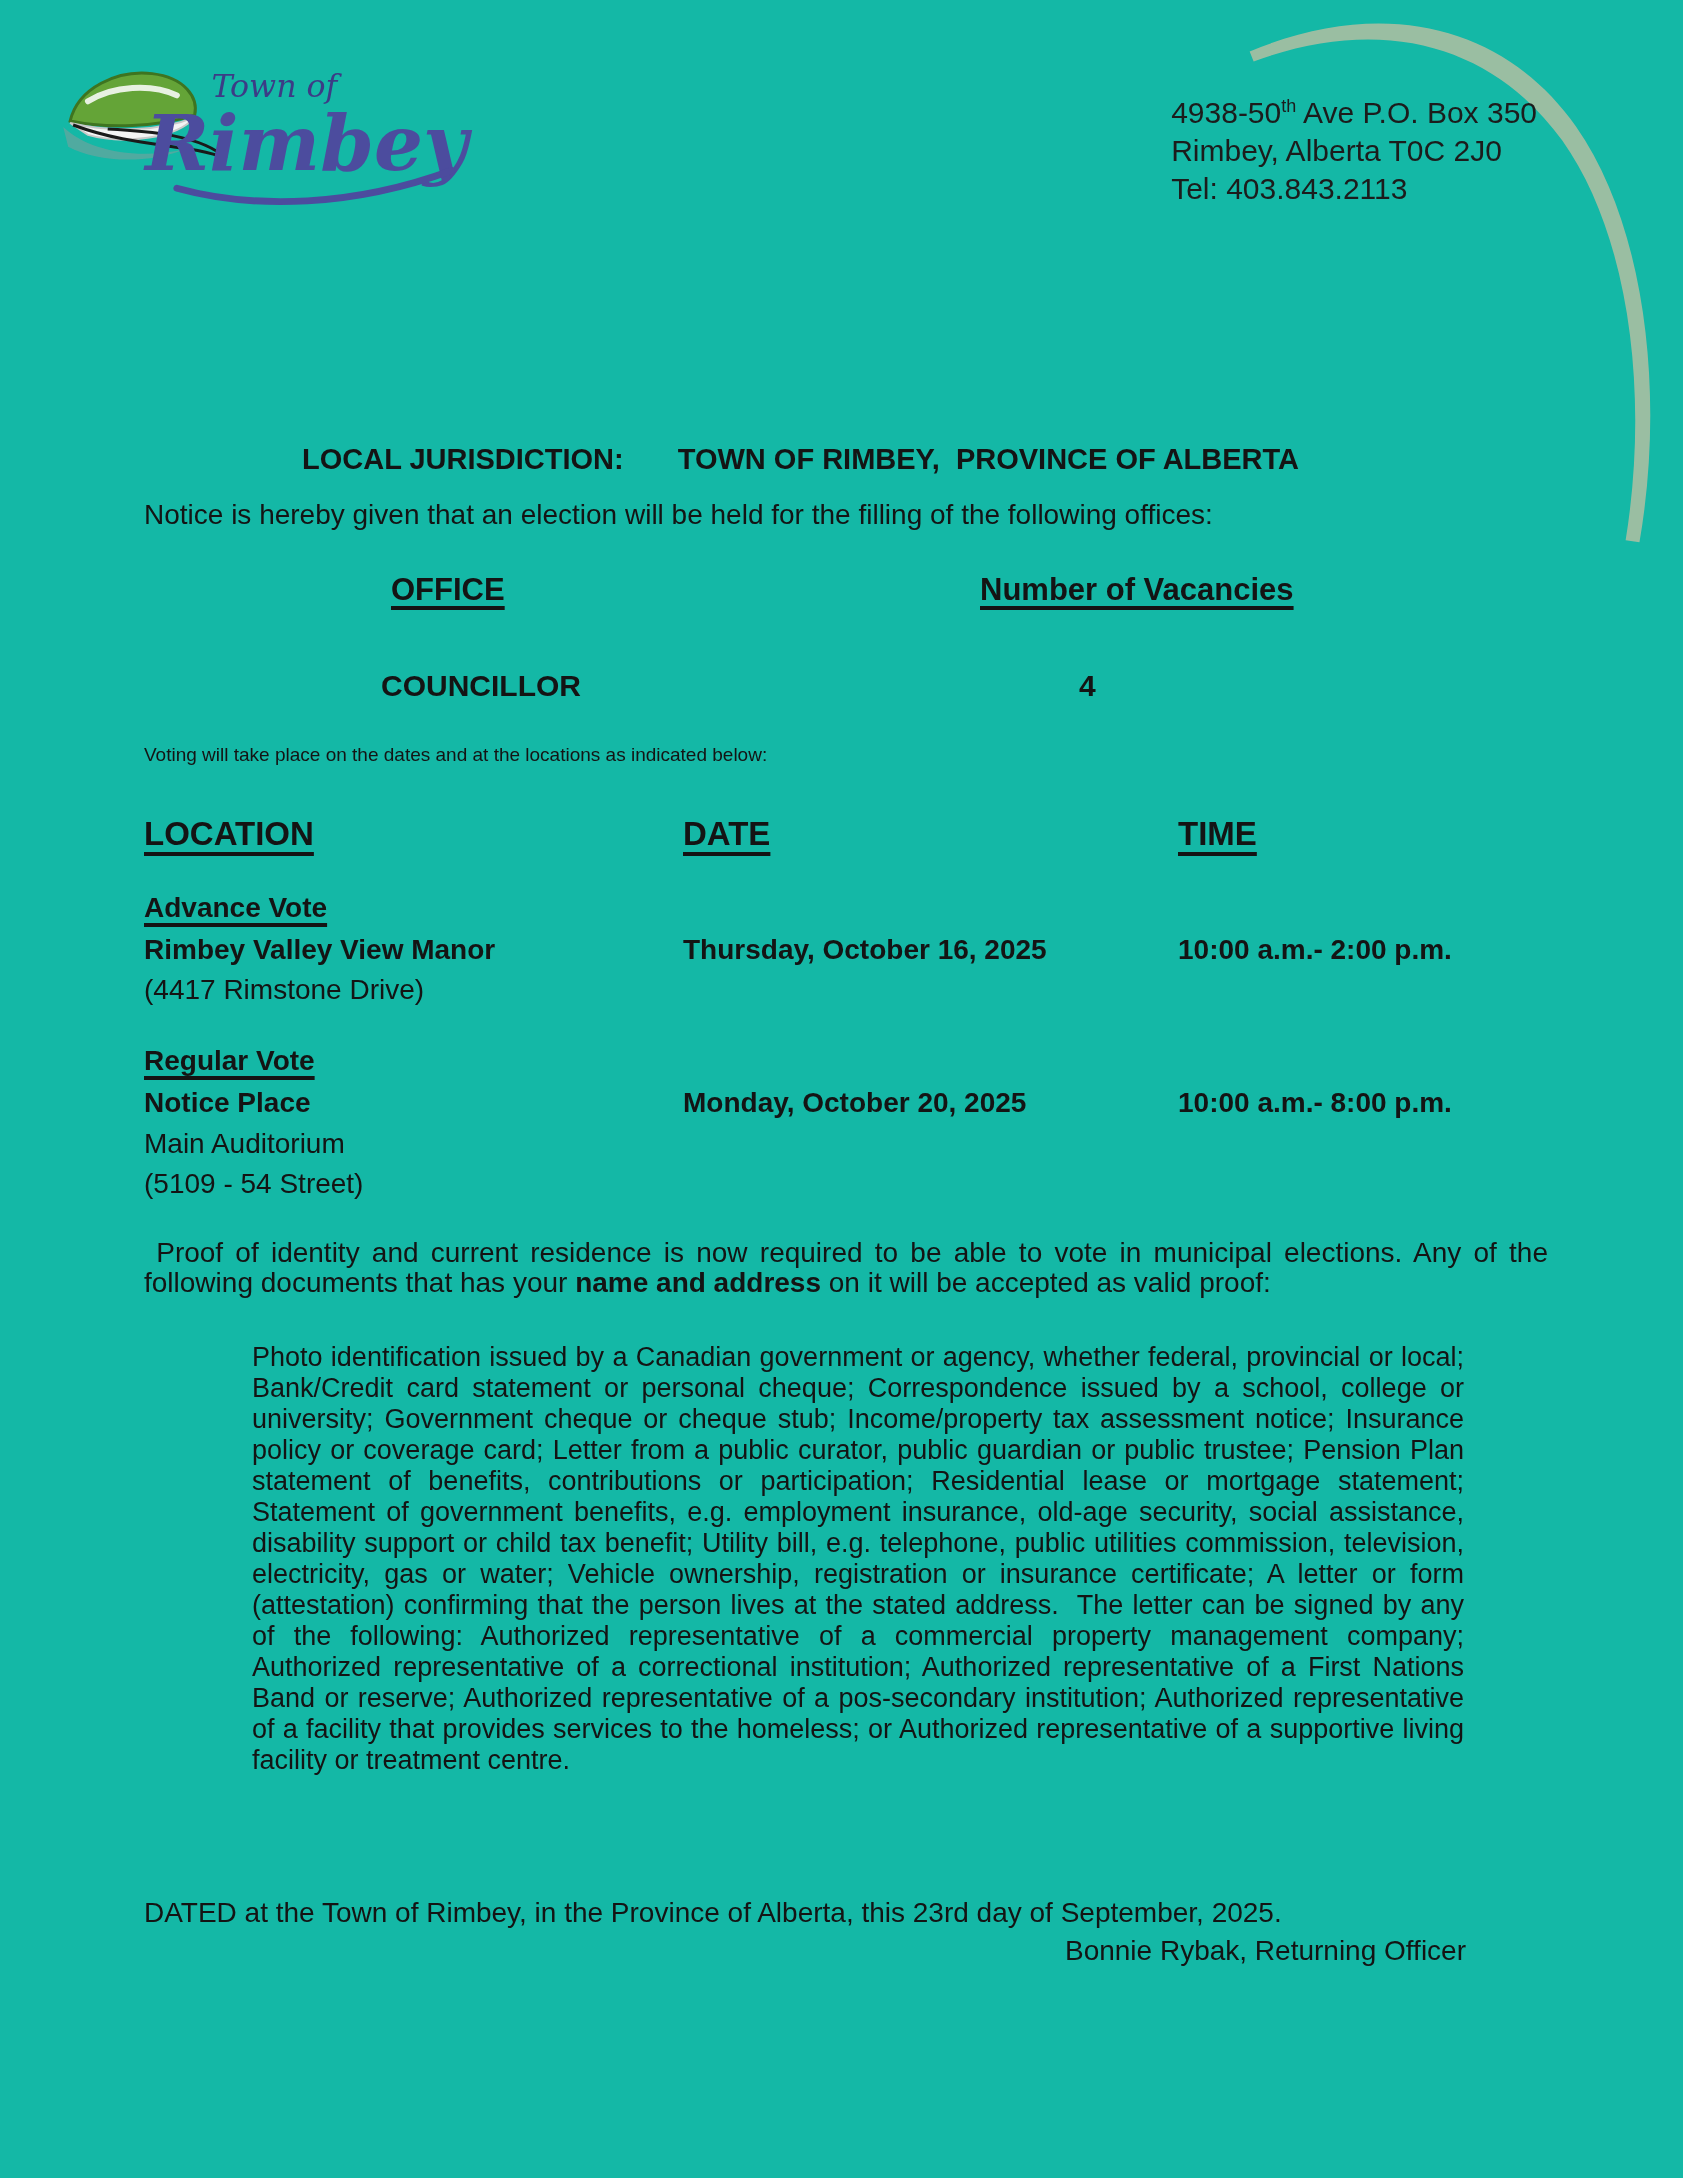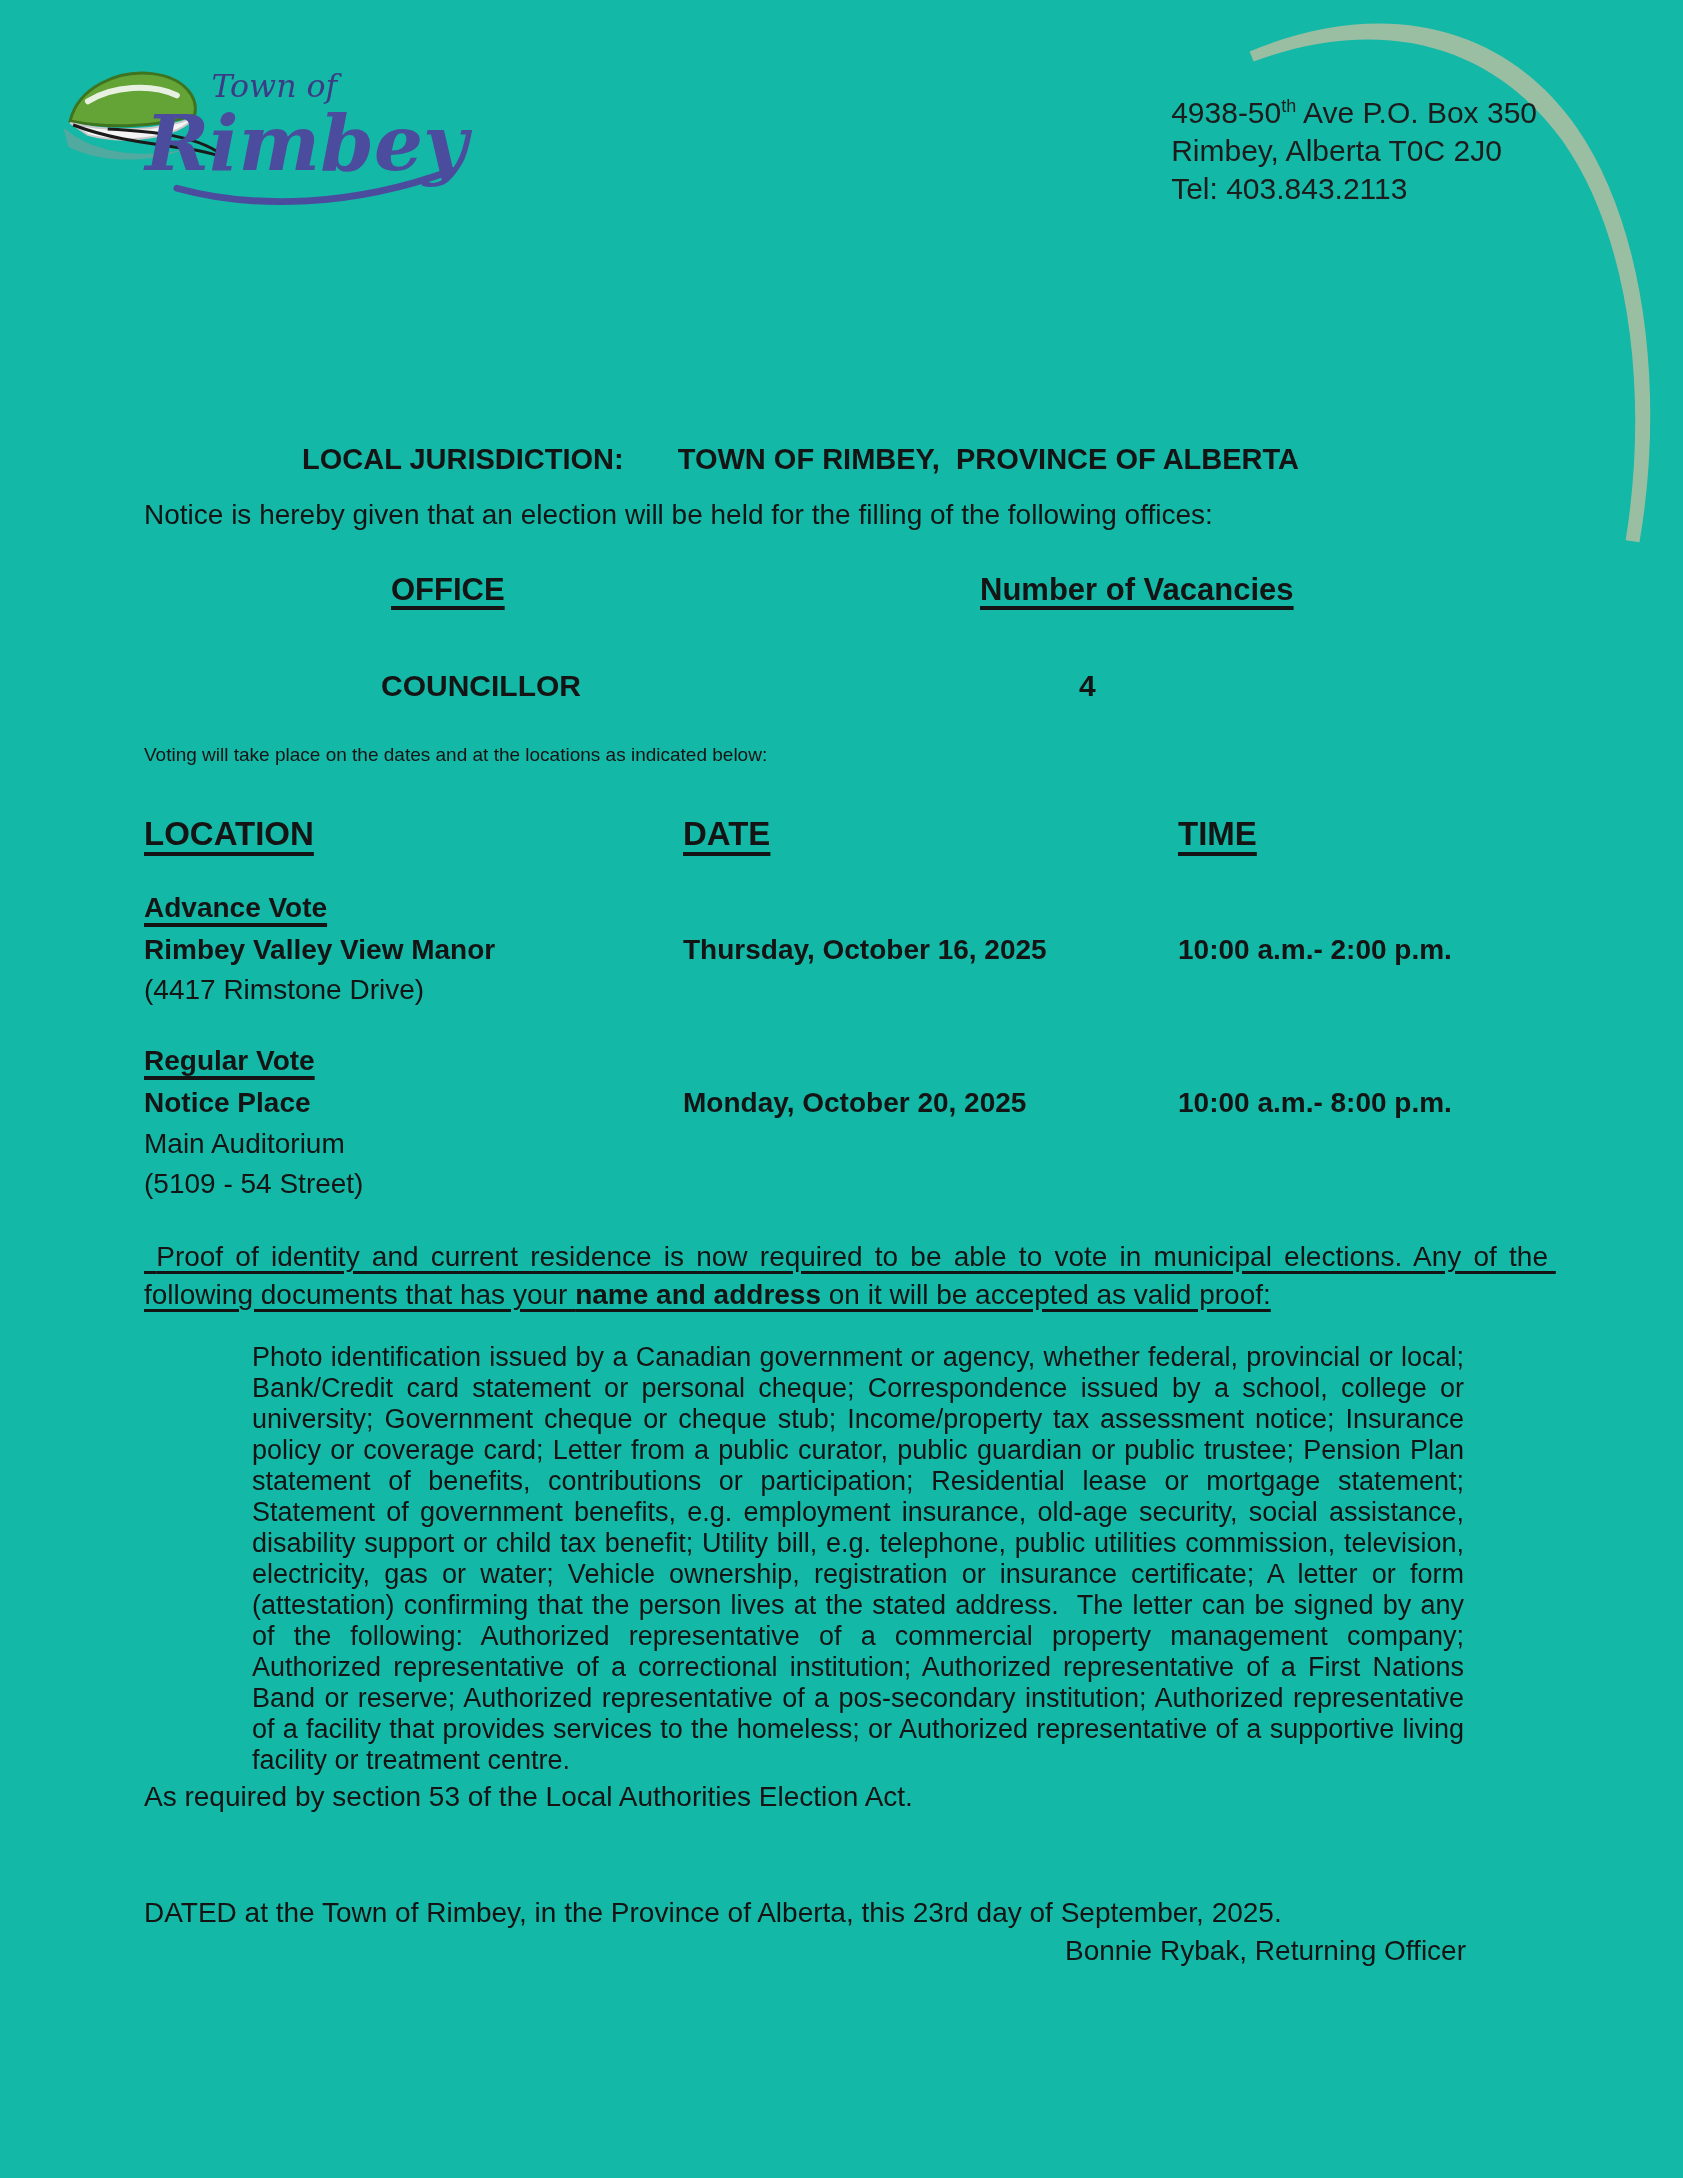--- a/index.html
+++ b/index.html
@@ -51,22 +51,22 @@
   .loc-headers span{text-decoration:underline;text-decoration-thickness:4px;text-underline-offset:7px;}
   .col1{position:absolute;left:144px;}
   .col2{position:absolute;left:683px;}
   .col3{position:absolute;left:1178px;}
   .loc-row{position:absolute;left:0;width:1683px;font-size:28px;}
   .sect-label{font-weight:bold;text-decoration:underline;text-decoration-thickness:4px;text-underline-offset:6px;}
   .bold{font-weight:bold;}
   
   .proof{
     position:absolute;left:144px;top:1238px;width:1404px;
-    font-size:28px;line-height:38px;text-align:justify;
-    text-decoration:underline;text-decoration-thickness:3px;text-underline-offset:5px;
+    font-size:28px;line-height:30px;text-align:justify;
+    text-decoration-thickness:3px;text-underline-offset:5px;
     white-space:pre-wrap;margin:0;
   }
   .docs{
     position:absolute;left:252px;top:1342px;width:1212px;
     font-size:27px;line-height:31px;text-align:justify;
     white-space:pre-wrap;margin:0;
   }
   .as-required{position:absolute;left:144px;top:1781px;font-size:28px;}
   .dated{position:absolute;left:144px;top:1897px;font-size:28px;}
   .signature{position:absolute;left:144px;top:1935px;width:1322px;text-align:right;font-size:28px;}
@@ -152,18 +152,17 @@
     <span class="col1">Main Auditorium</span>
   </div>
   <div class="loc-row" style="top:1168px;">
     <span class="col1">(5109 - 54 Street)</span>
   </div>
 
   <p class="proof"><span> Proof of identity and current residence is now required to be able to vote in municipal elections. Any of the following documents that has your </span><span class="bold">name and address</span><span> on it will be accepted as valid proof:</span></p>
 
   <p class="docs">Photo identification issued by a Canadian government or agency, whether federal, provincial or local; Bank/Credit card statement or personal cheque; Correspondence issued by a school, college or university; Government cheque or cheque stub; Income/property tax assessment notice; Insurance policy or coverage card; Letter from a public curator, public guardian or public trustee; Pension Plan statement of benefits, contributions or participation; Residential lease or mortgage statement; Statement of government benefits, e.g. employment insurance, old-age security, social assistance, disability support or child tax benefit; Utility bill, e.g. telephone, public utilities commission, television, electricity, gas or water; Vehicle ownership, registration or insurance certificate; A letter or form (attestation) confirming that the person lives at the stated address.  The letter can be signed by any of the following: Authorized representative of a commercial property management company; Authorized representative of a correctional institution; Authorized representative of a First Nations Band or reserve; Authorized representative of a pos-secondary institution; Authorized representative of a facility that provides services to the homeless; or Authorized representative of a supportive living facility or treatment centre.</p>
 
-  <div class="as-required">As required by section 53 of the Local Authorities Election Act.</div>
   <div class="dated">DATED at the Town of Rimbey, in the Province of Alberta, this 23rd day of September, 2025.</div>
   <div class="signature">Bonnie Rybak, Returning Officer</div>
 
 </div>
 
 
 </body></html>

